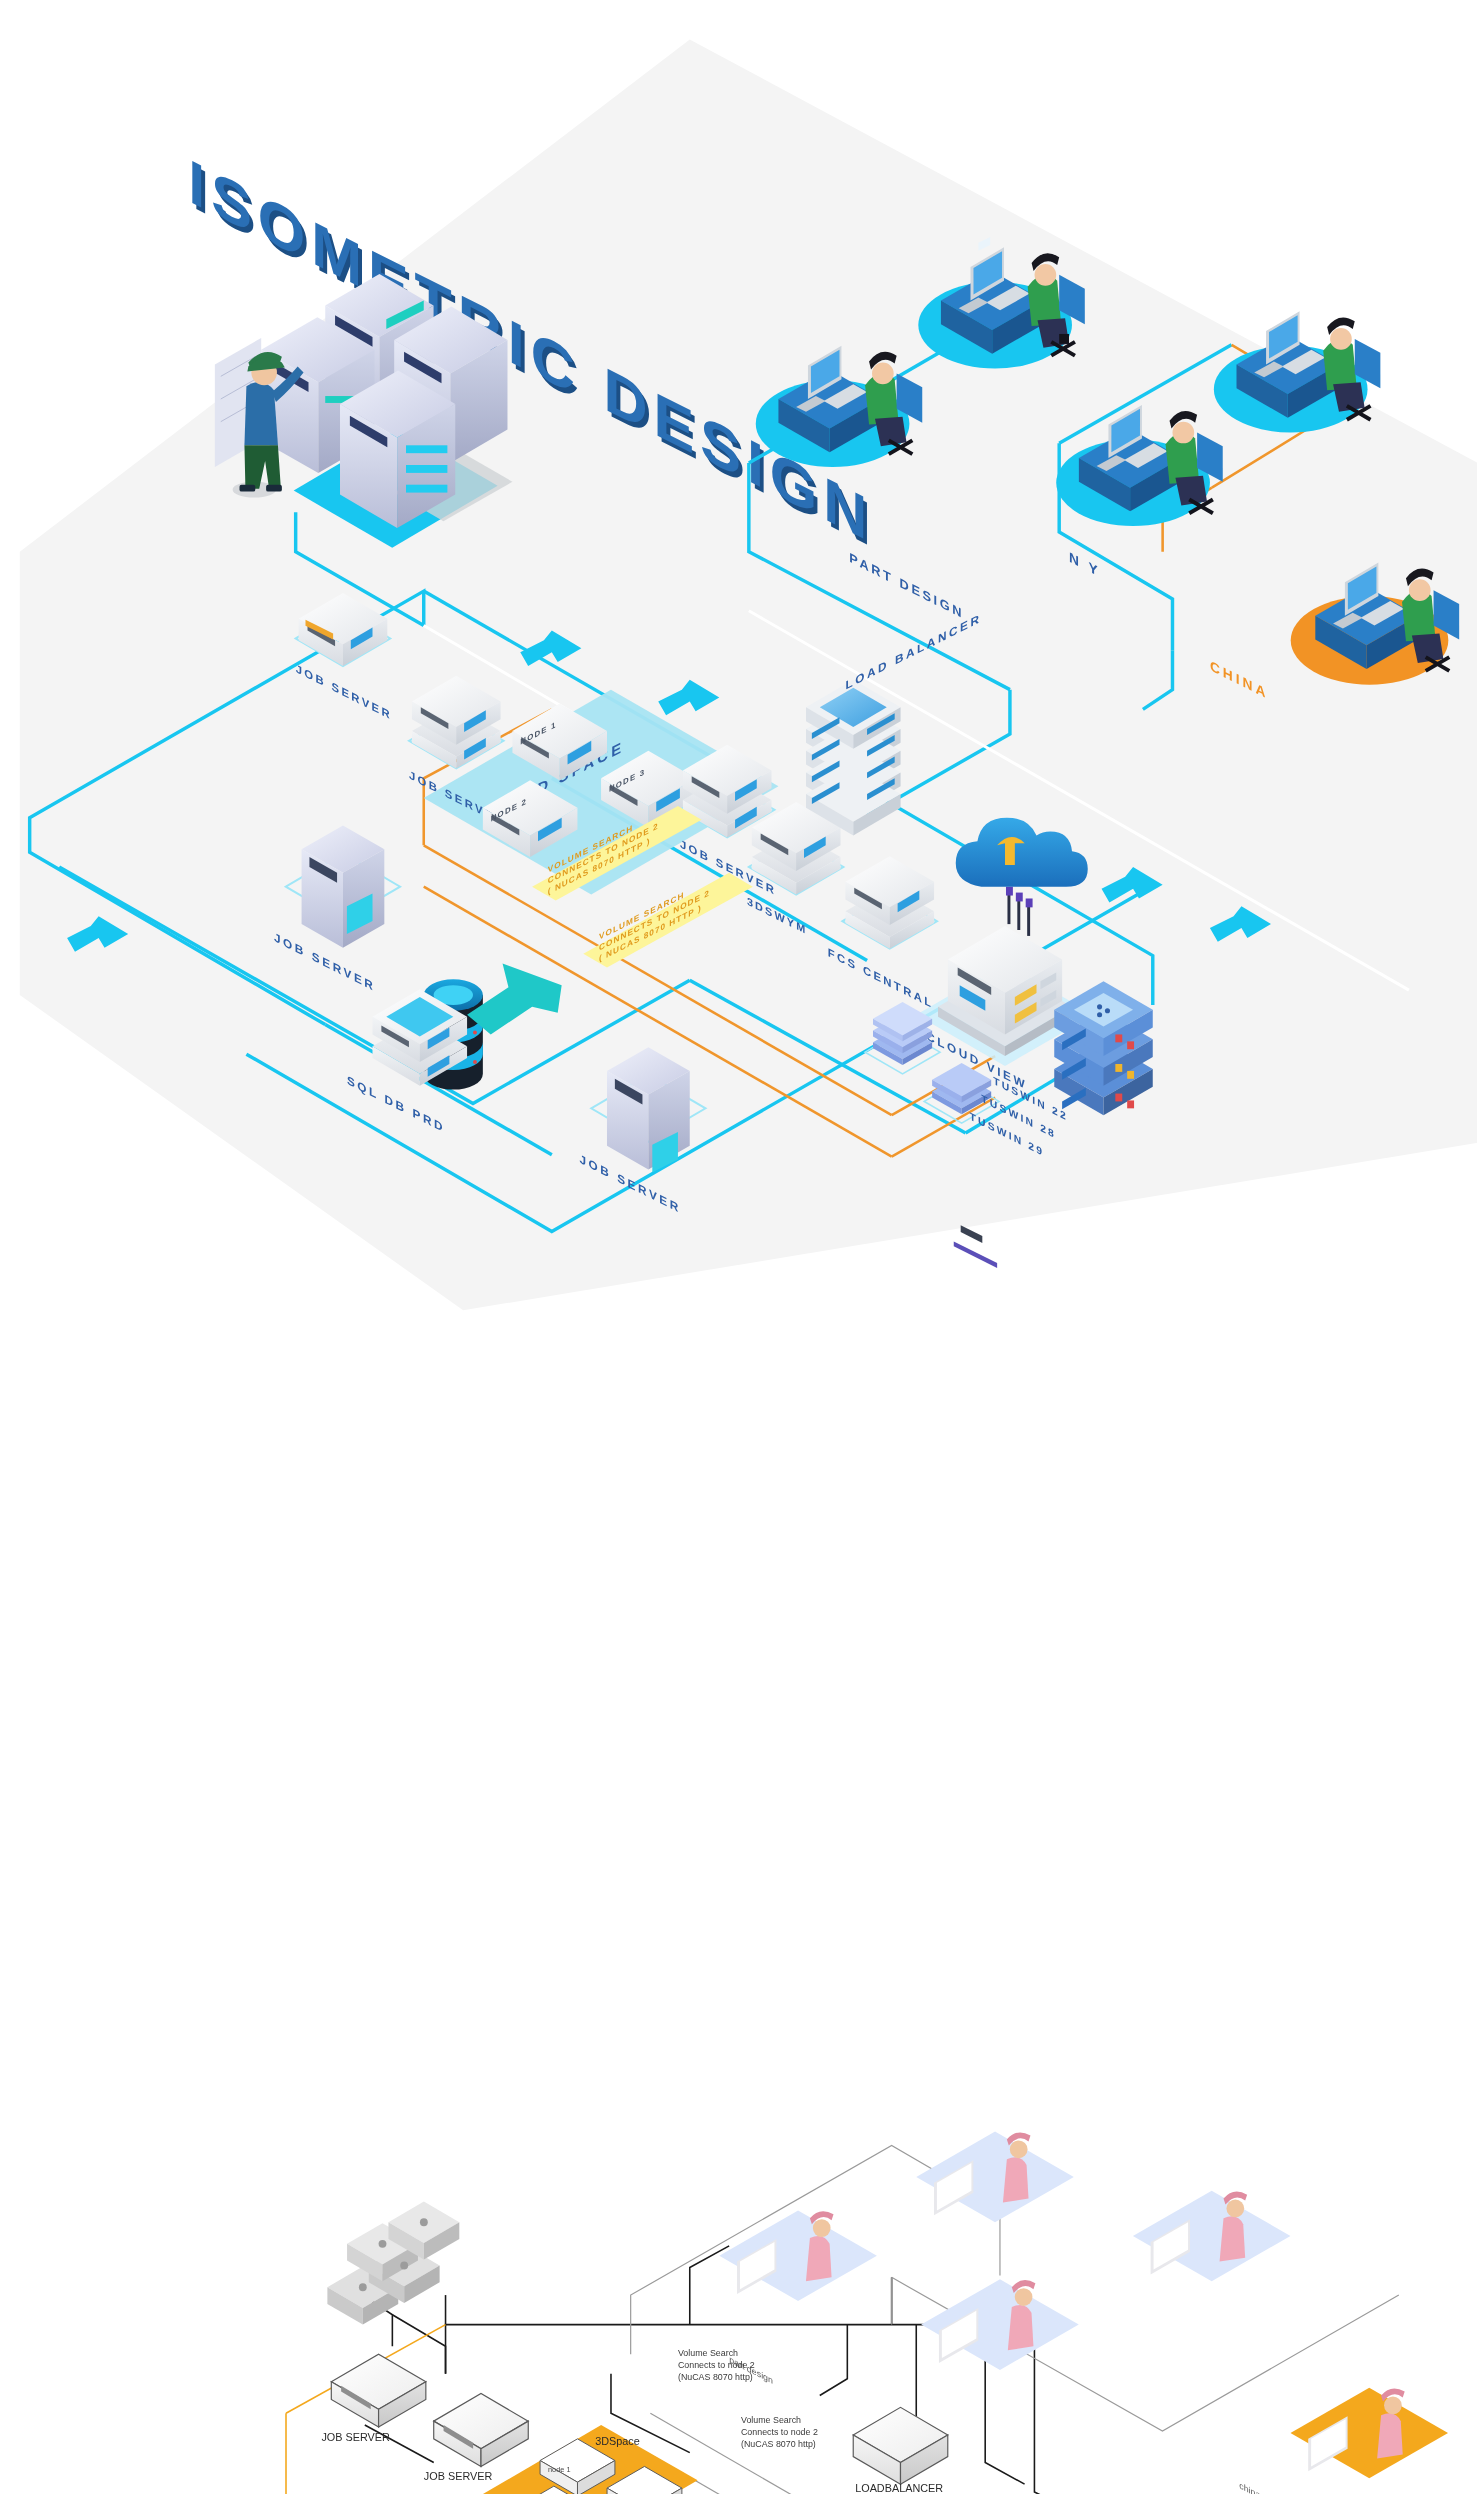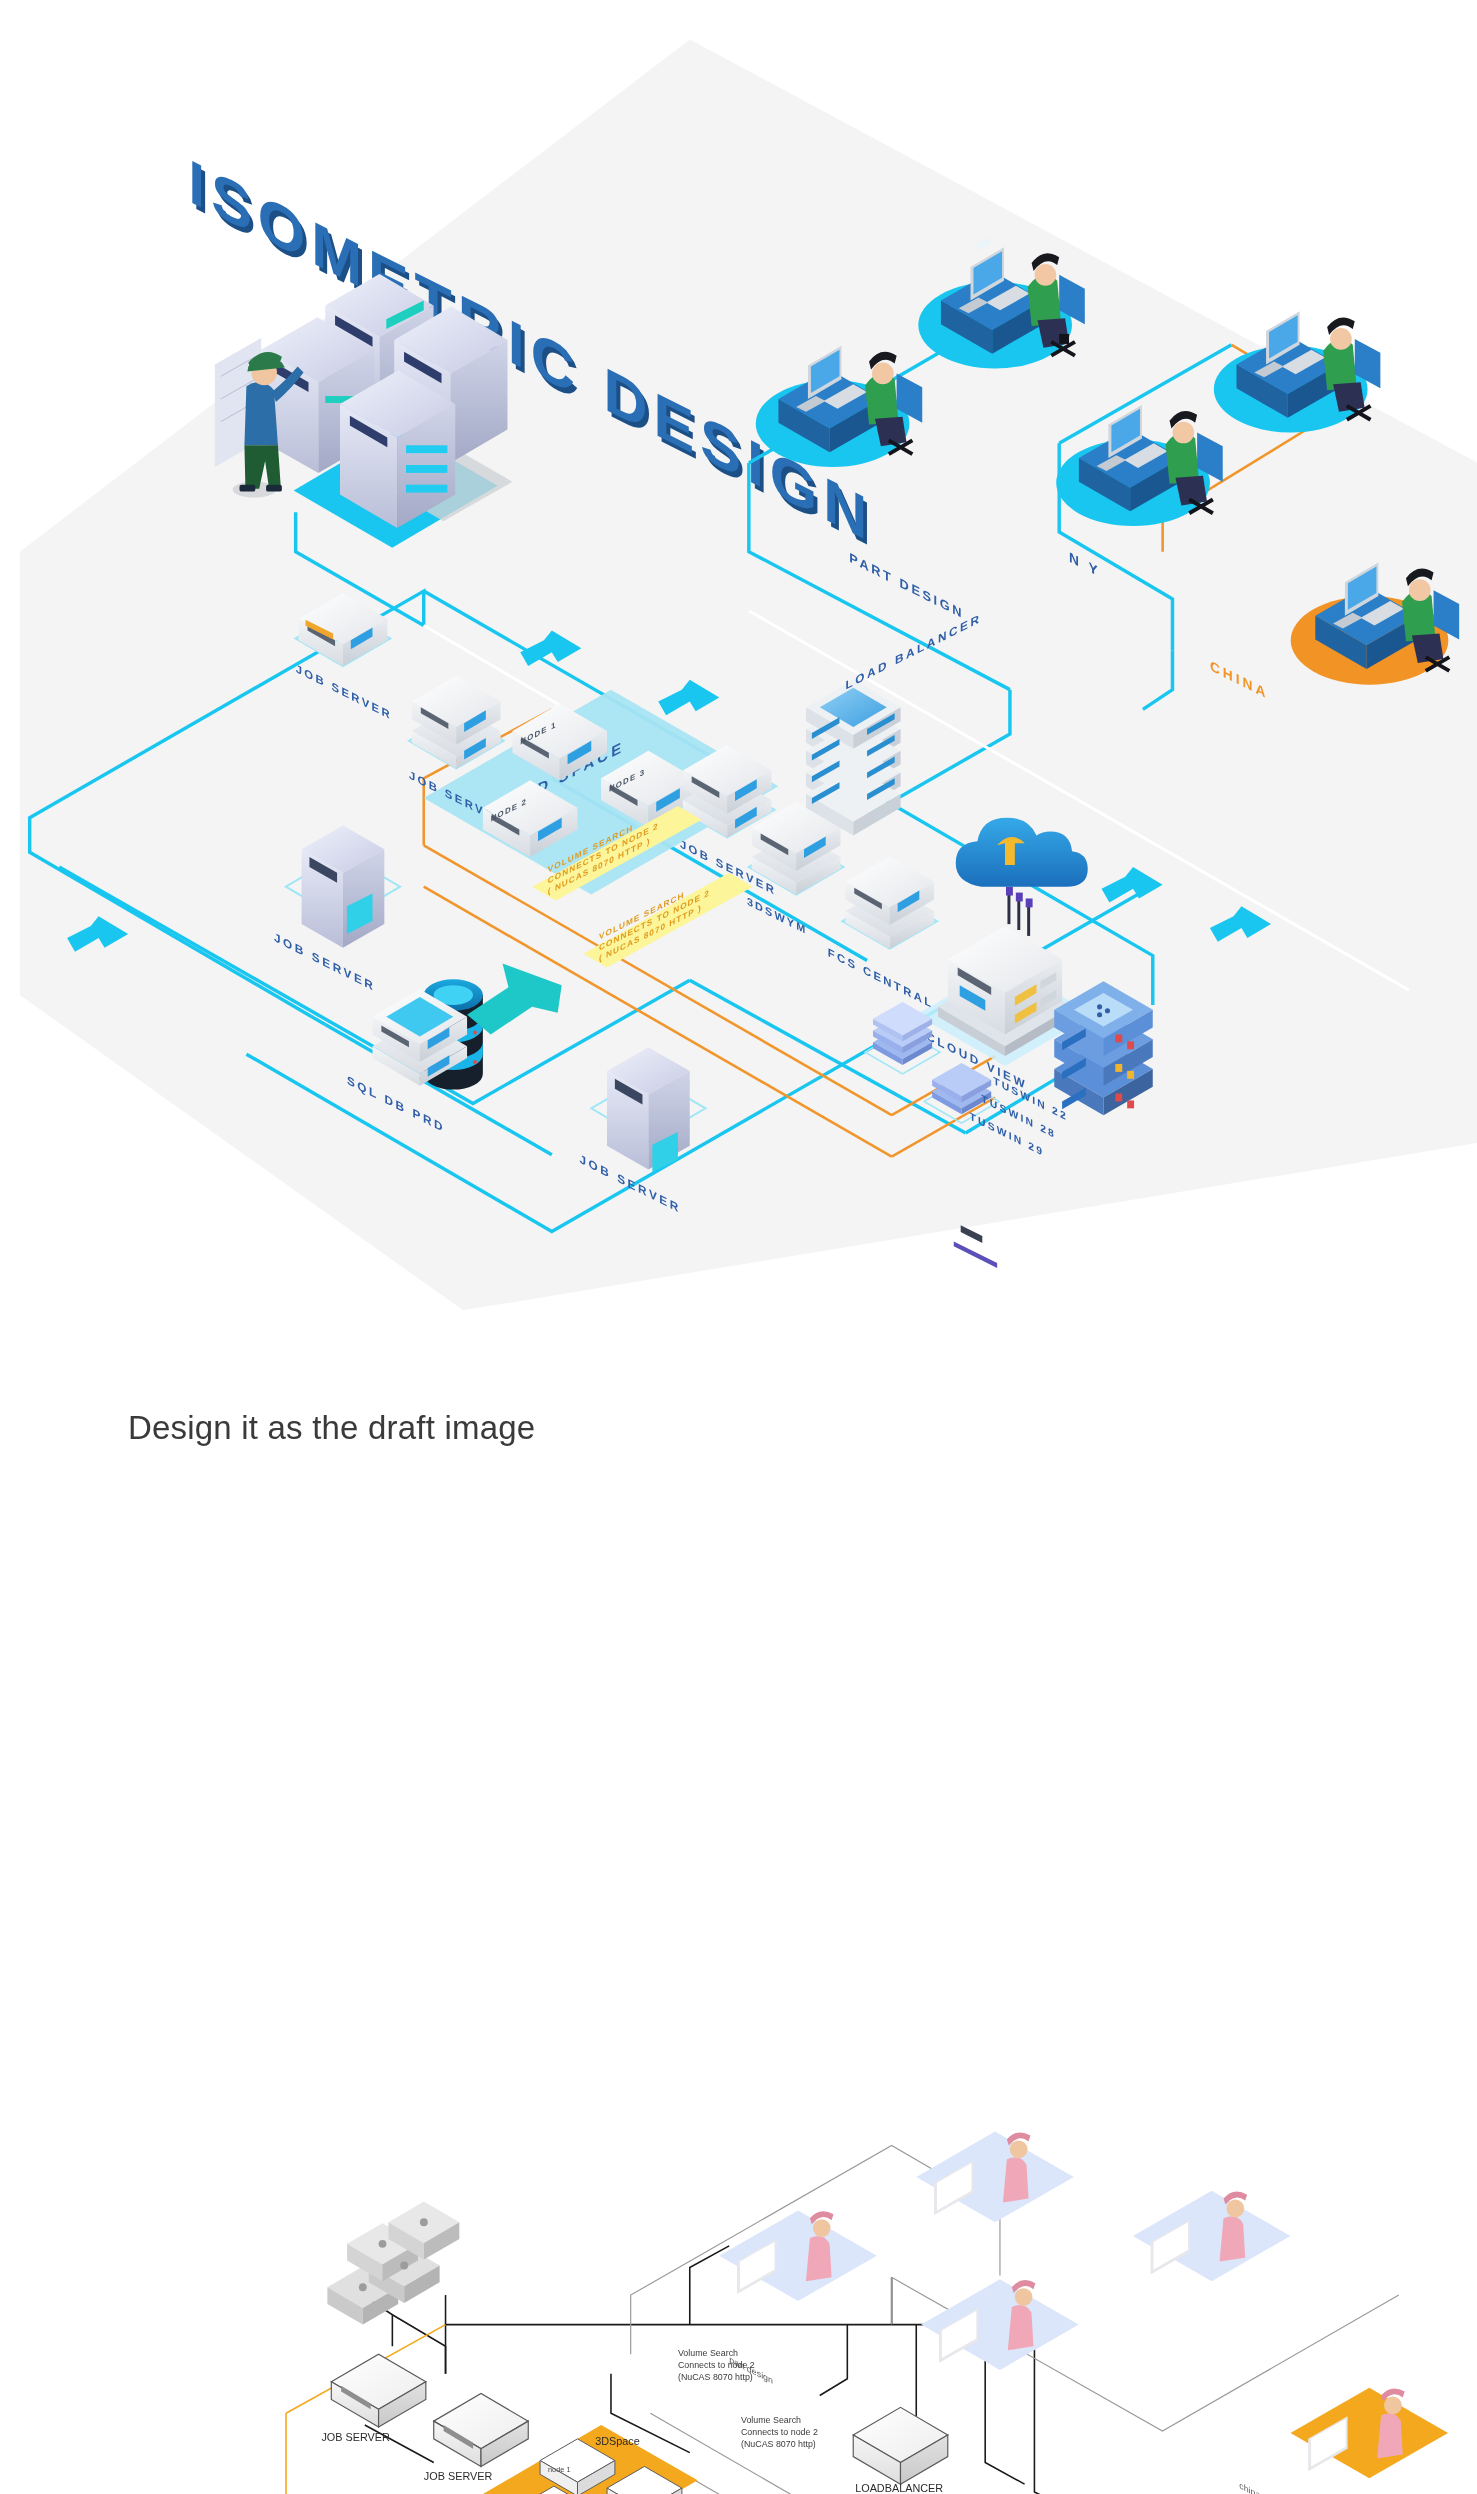--- a/index.html
+++ b/index.html
@@ -632,21 +632,20 @@
     <g fill="#18c6f0">
       <polygon points="560,640 590,658 566,672 560,662 536,676 528,662 552,650"></polygon>
       <polygon points="700,690 730,708 706,722 700,712 676,726 668,712 692,700"></polygon>
       <polygon points="1150,880 1180,898 1156,912 1150,902 1126,916 1118,902 1142,890"></polygon>
       <polygon points="1260,920 1290,938 1266,952 1260,942 1236,956 1228,942 1252,930"></polygon>
       <polygon points="100,930 130,948 106,962 100,952 76,966 68,952 92,940"></polygon>
     </g>
   </svg>
   </div>
 
-  <div class="draft-title">Design it as the draft image</div>
 
   <div class="draft-panel">
   <svg width="1478" height="1164" viewBox="0 0 1500 1182">
     <defs>
       <linearGradient id="dTop" x1="0" y1="0" x2="1" y2="1">
         <stop offset="0" stop-color="#ffffff"></stop>
             <stop offset="1" stop-color="#ededed"></stop>
       </linearGradient>
       <linearGradient id="dL" x1="0" y1="0" x2="0" y2="1">
         <stop offset="0" stop-color="#f6f6f6"></stop>

